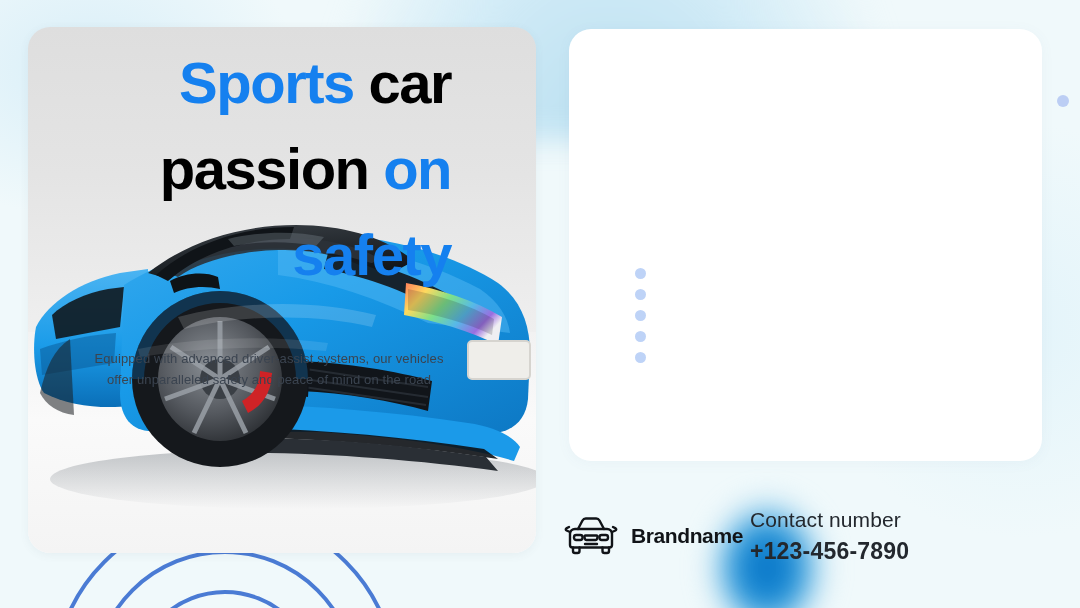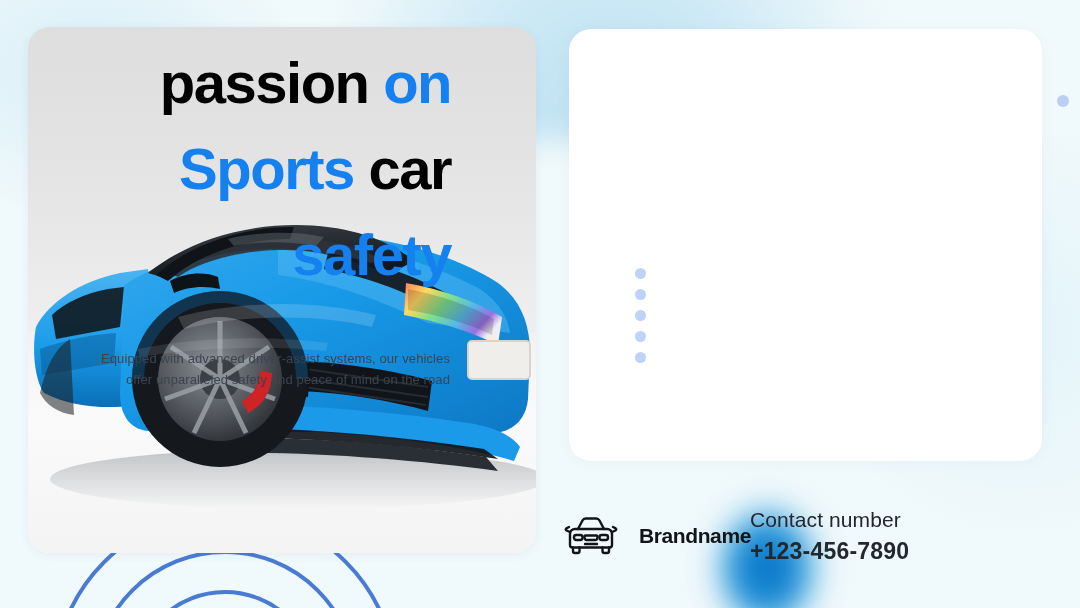--- a/index.html
+++ b/index.html
@@ -112,42 +112,42 @@
   .dots-col .dot {
     width:11px; height:11px;
     border-radius:50%;
     background:#bed3f7;
   }
 
   .body-copy {
     position:absolute;
     left:88px; top:348px;
     width:362px;
-    text-align:right;
+    text-align:center;
     font-size:13px;
     line-height:21px;
     color:#3b4450;
     letter-spacing:0.1px;
   }
 
   .side-dot {
     position:absolute;
     left:1057px; top:95px;
     width:12px; height:12px;
     border-radius:50%;
     background:#bccef4;
   }
 
   
   .brand {
     position:absolute;
     left:563px; top:515px;
     display:flex;
     align-items:center;
-    gap:20px;
+    gap:12px;
   }
   .brand .car-icon { width:56px; height:42px; display:block; }
   .brand .brand-name {
     font-size:21px;
     font-weight:bold;
     color:#111418;
     letter-spacing:-0.4px;
   }
 
   .contact {
@@ -295,22 +295,22 @@
       <path d="M150 290 C210 274 286 272 348 288 L344 300 C286 286 212 288 156 302 Z" fill="#ffffff" opacity="0.16"></path>
       <path d="M110 322 C170 310 240 308 300 316 L298 324 C240 318 172 320 112 330 Z" fill="#ffffff" opacity="0.1"></path>
     </svg>
   </div>
 
   <div class="blob"></div>
 
   <div class="text-card"></div>
 
   <h1 class="headline">
+    <span class="hl-line"><span class="accent">Sports</span> <span>car</span></span>
     <span class="hl-line"><span>passion</span> <span class="accent">on</span></span>
-    <span class="hl-line"><span class="accent">Sports</span> <span>car</span></span>
     <span class="hl-line"><span class="accent">safety</span></span>
   </h1>
 
   <div class="dots-col">
     <span class="dot"></span>
     <span class="dot"></span>
     <span class="dot"></span>
     <span class="dot"></span>
     <span class="dot"></span>
   </div>

